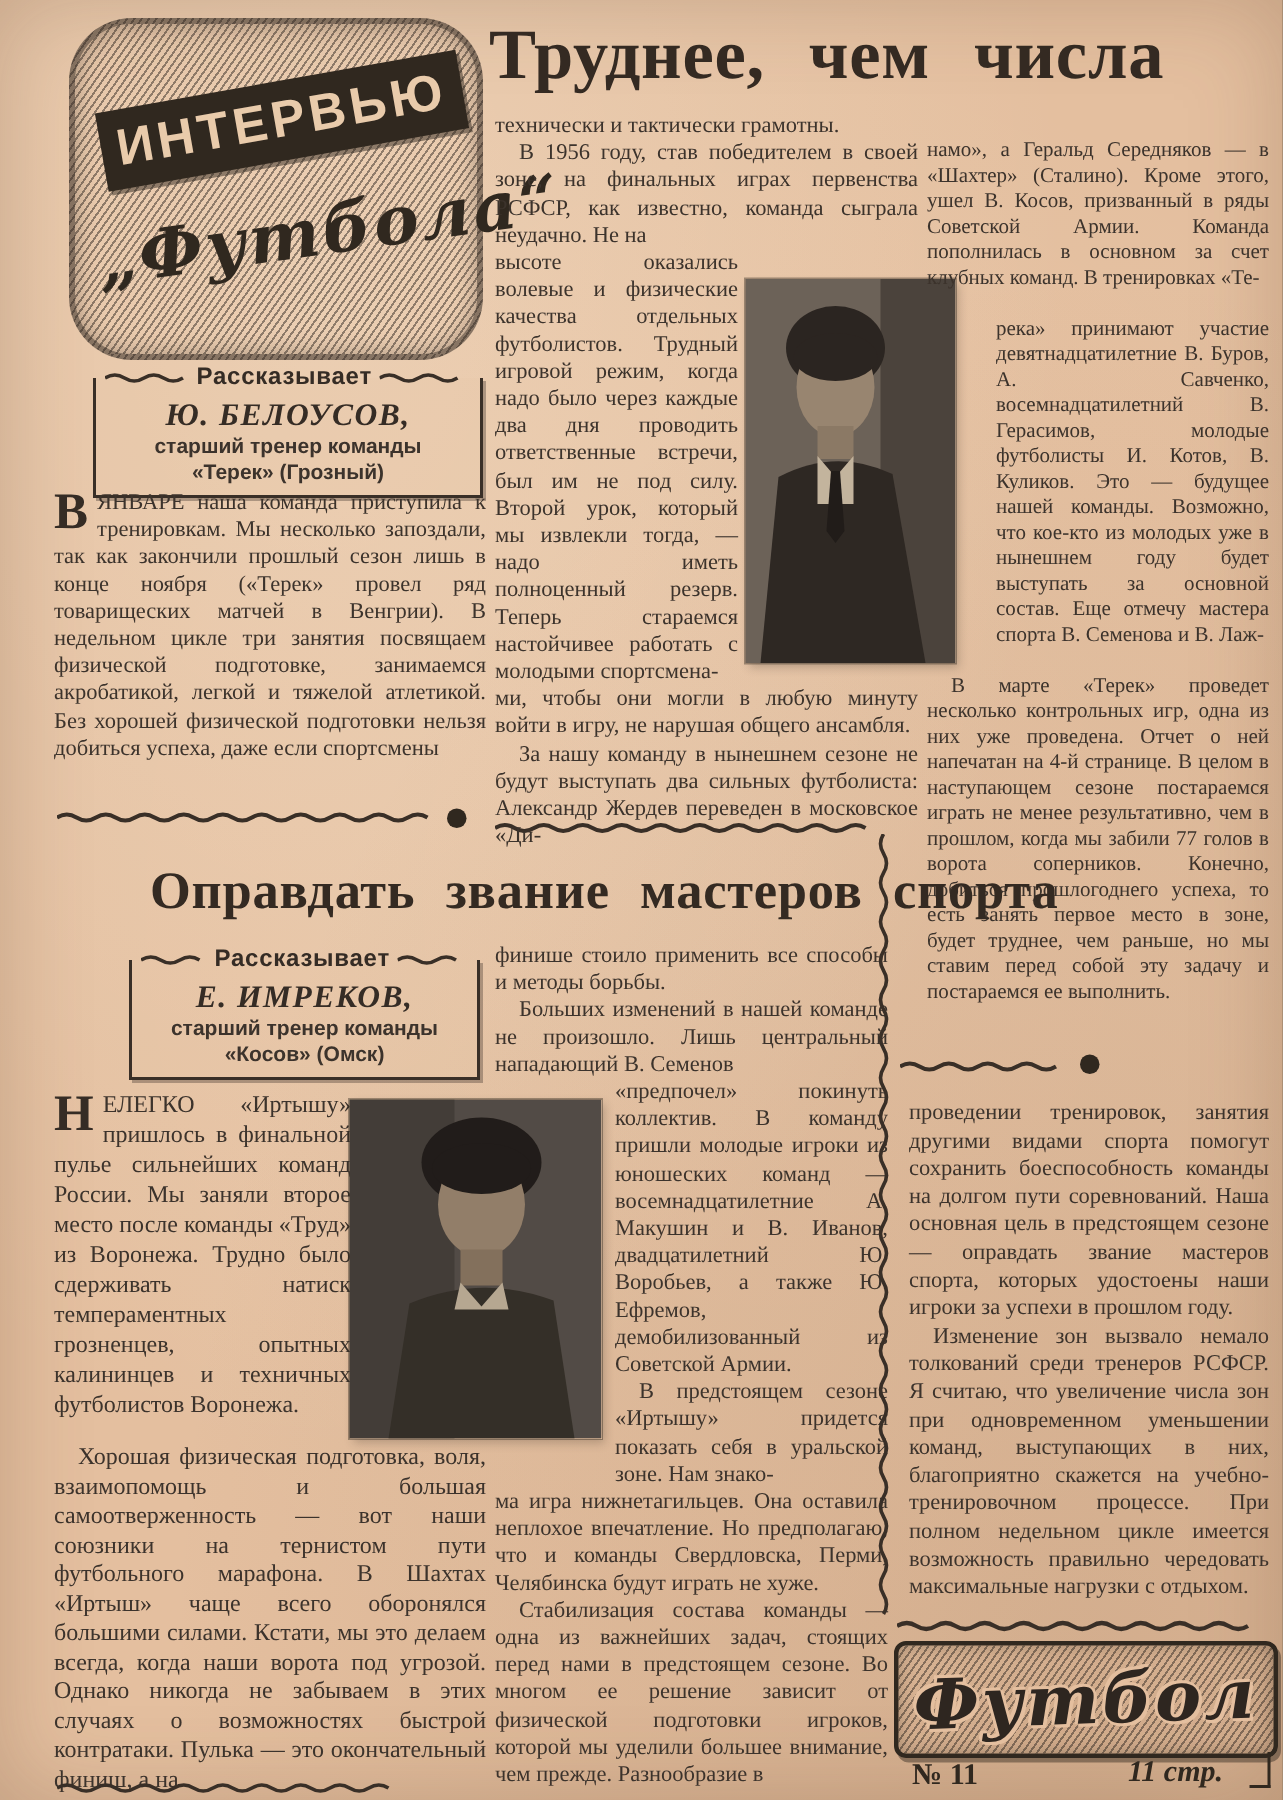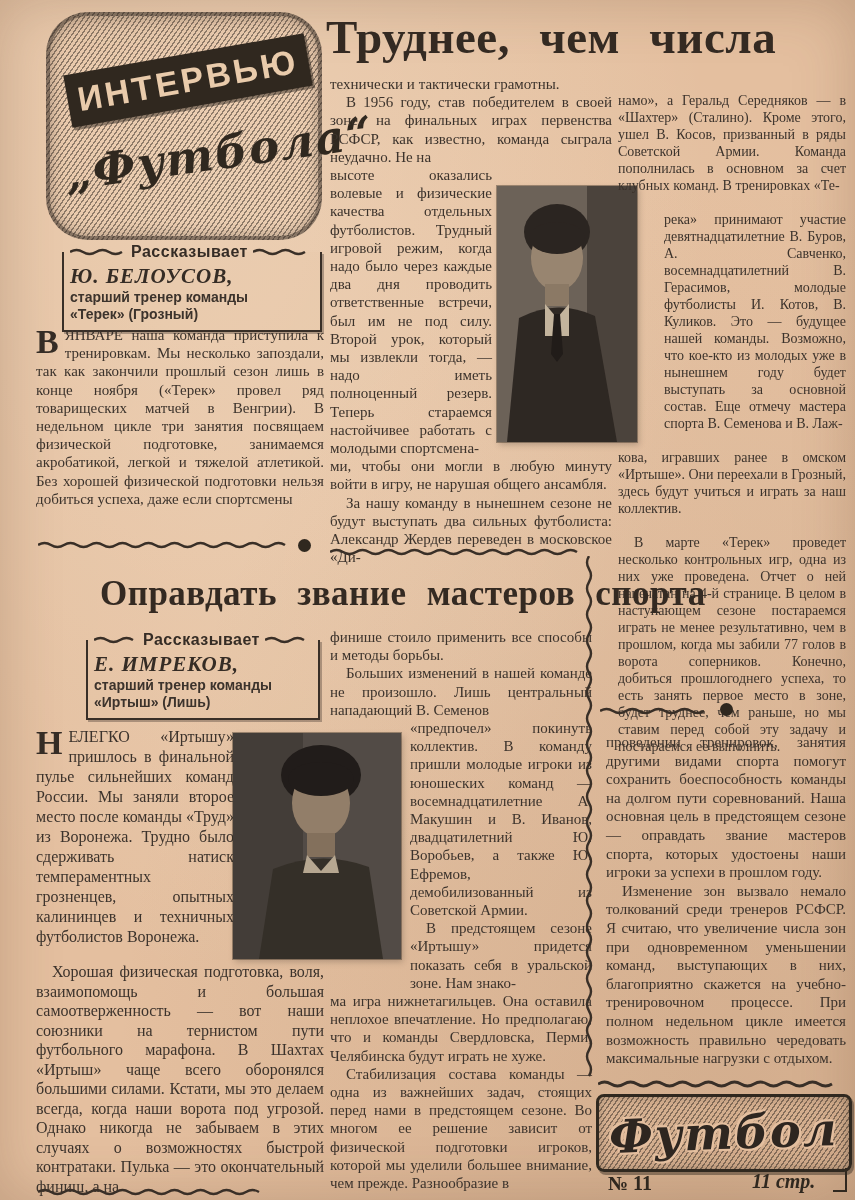--- a/index.html
+++ b/index.html
@@ -20,21 +20,21 @@
   .ind{text-indent:16px;}
   .sm .bt{font-size:14px;line-height:17px;margin-top:17px;}
   .dropcap{float:left;font-size:34px;line-height:30px;font-weight:bold;margin:1px 6px 0 0;color:#352c25;}
   .headline{font-weight:bold;color:#342a22;white-space:nowrap;letter-spacing:.5px;}
   #headline1{font-size:47px;word-spacing:17px;}
   #headline2{font-size:35px;word-spacing:11px;}
   
   .bybox{
     border:2px solid #392f27;border-top:none;
     box-shadow:2px 2px 0 rgba(57,47,39,.35);
-    text-align:left;padding:2px 6px 7px 6px;background:rgba(230,198,166,.25);
+    text-align:center;padding:2px 6px 7px 6px;background:rgba(230,198,166,.25);
   }
   .bylabel-row{display:flex;align-items:center;gap:5px;transform:translateY(-11px);margin-bottom:-8px;}
   .bylabel{font-family:"Liberation Sans",sans-serif;font-weight:bold;font-size:16px;letter-spacing:.5px;color:#352c25;white-space:nowrap;}
   .byname{font-style:italic;font-weight:bold;font-size:21px;letter-spacing:1px;color:#352c25;}
   .byrole{font-family:"Liberation Sans",sans-serif;font-weight:bold;font-size:14px;line-height:17px;color:#3c332c;}
   
   .hatchbox{
     background-image:repeating-linear-gradient(125deg, rgba(53,44,37,.5) 0px, rgba(53,44,37,.5) 1.3px, rgba(53,44,37,0) 1.3px, rgba(53,44,37,0) 4px);
   }
   #logo-interview{
@@ -133,21 +133,20 @@
       <path d="M57 128 L63 128 L66 168 L60 176 L54 168 Z" fill="#1e1a17"></path>
       <rect width="140" height="256" fill="#3a322b" opacity="0.12"></rect>
     </svg>
   </div>
 
   <div class="abs sm" style="left:618px;top:75px;width:228px;">
     <p class="bt">намо», а Геральд Середняков — в «Шахтер» (Сталино). Кроме этого, ушел В. Косов, призванный в ряды Советской Армии. Команда пополнилась в основном за счет клубных команд. В тренировках «Те-</p>
     <div style="margin-left:46px;width:182px;">
       <p class="bt">река» принимают участие девятнадцатилетние В. Буров, А. Савченко, восемнадцатилетний В. Герасимов, молодые футболисты И. Котов, В. Куликов. Это — будущее нашей команды. Возможно, что кое-кто из молодых уже в нынешнем году будет выступать за основной состав. Еще отмечу мастера спорта В. Семенова и В. Лаж-</p>
     </div>
-    <p class="bt">кова, игравших ранее в омском «Иртыше». Они переехали в Грозный, здесь будут учиться и играть за наш коллектив.</p>
     <p class="bt ind">В марте «Терек» проведет несколько контрольных игр, одна из них уже проведена. Отчет о ней напечатан на 4-й странице. В целом в наступающем сезоне постараемся играть не менее результативно, чем в прошлом, когда мы забили 77 голов в ворота соперников. Конечно, добиться прошлогоднего успеха, то есть занять первое место в зоне, будет труднее, чем раньше, но мы ставим перед собой эту задачу и постараемся ее выполнить.</p>
   </div>
 
   <svg class="abs squig" style="left:600px;top:707px;" width="112" height="10">
       <path fill="none" stroke="#392f27" stroke-width="2.6" d="M 0 4 Q 6.5 0 13 4 Q 19.5 8 26 4 Q 32.5 0 39 4 Q 45.5 8 52 4 Q 58.5 0 65 4 Q 71.5 8 78 4 Q 84.5 0 91 4 Q 97.5 8 104 4"></path>
     </svg>
   <div class="abs dot" style="left:720px;top:703px;"></div>
 
   <div class="abs headline" id="headline2" style="left:56px;top:574px;width:532px;margin-left:44px;">Оправдать звание мастеров спорта</div>
 
@@ -156,21 +155,21 @@
       <svg class="squig" width="44" height="9">
           <path fill="none" stroke="#392f27" stroke-width="2.4" d="M 0 4 Q 6.5 0 13 4 Q 19.5 8 26 4 Q 32.5 0 39 4"></path>
         </svg>
       <span class="bylabel">Рассказывает</span>
       <svg class="squig" width="44" height="9">
           <path fill="none" stroke="#392f27" stroke-width="2.4" d="M 0 4 Q 6.5 0 13 4 Q 19.5 8 26 4 Q 32.5 0 39 4"></path>
         </svg>
     </div>
     <div class="byname">Е. ИМРЕКОВ,</div>
     <div class="byrole">старший тренер команды</div>
-    <div class="byrole">«Иртыш» (Лишь)</div>
+    <div class="byrole">«Косов» (Омск)</div>
   </div>
 
   <div class="abs" style="left:36px;top:727px;width:198px;font-size:16px;">
     <p class="bt" style="font-size:16px;line-height:20px;"><span class="dropcap">Н</span><span>ЕЛЕГКО «Иртышу» пришлось в финальной пулье сильнейших команд России. Мы заняли второе место после команды «Труд» из Воронежа. Трудно было сдерживать натиск темпераментных грозненцев, опытных калининцев и техничных футболистов Воронежа.</span></p>
   </div>
 
   <div class="abs photo" style="left:233px;top:733px;width:168px;height:226px;">
     <svg width="168" height="226" viewBox="0 0 168 226">
       <rect width="168" height="226" fill="#57504a"></rect>
       <rect width="70" height="226" fill="#46403b"></rect>

